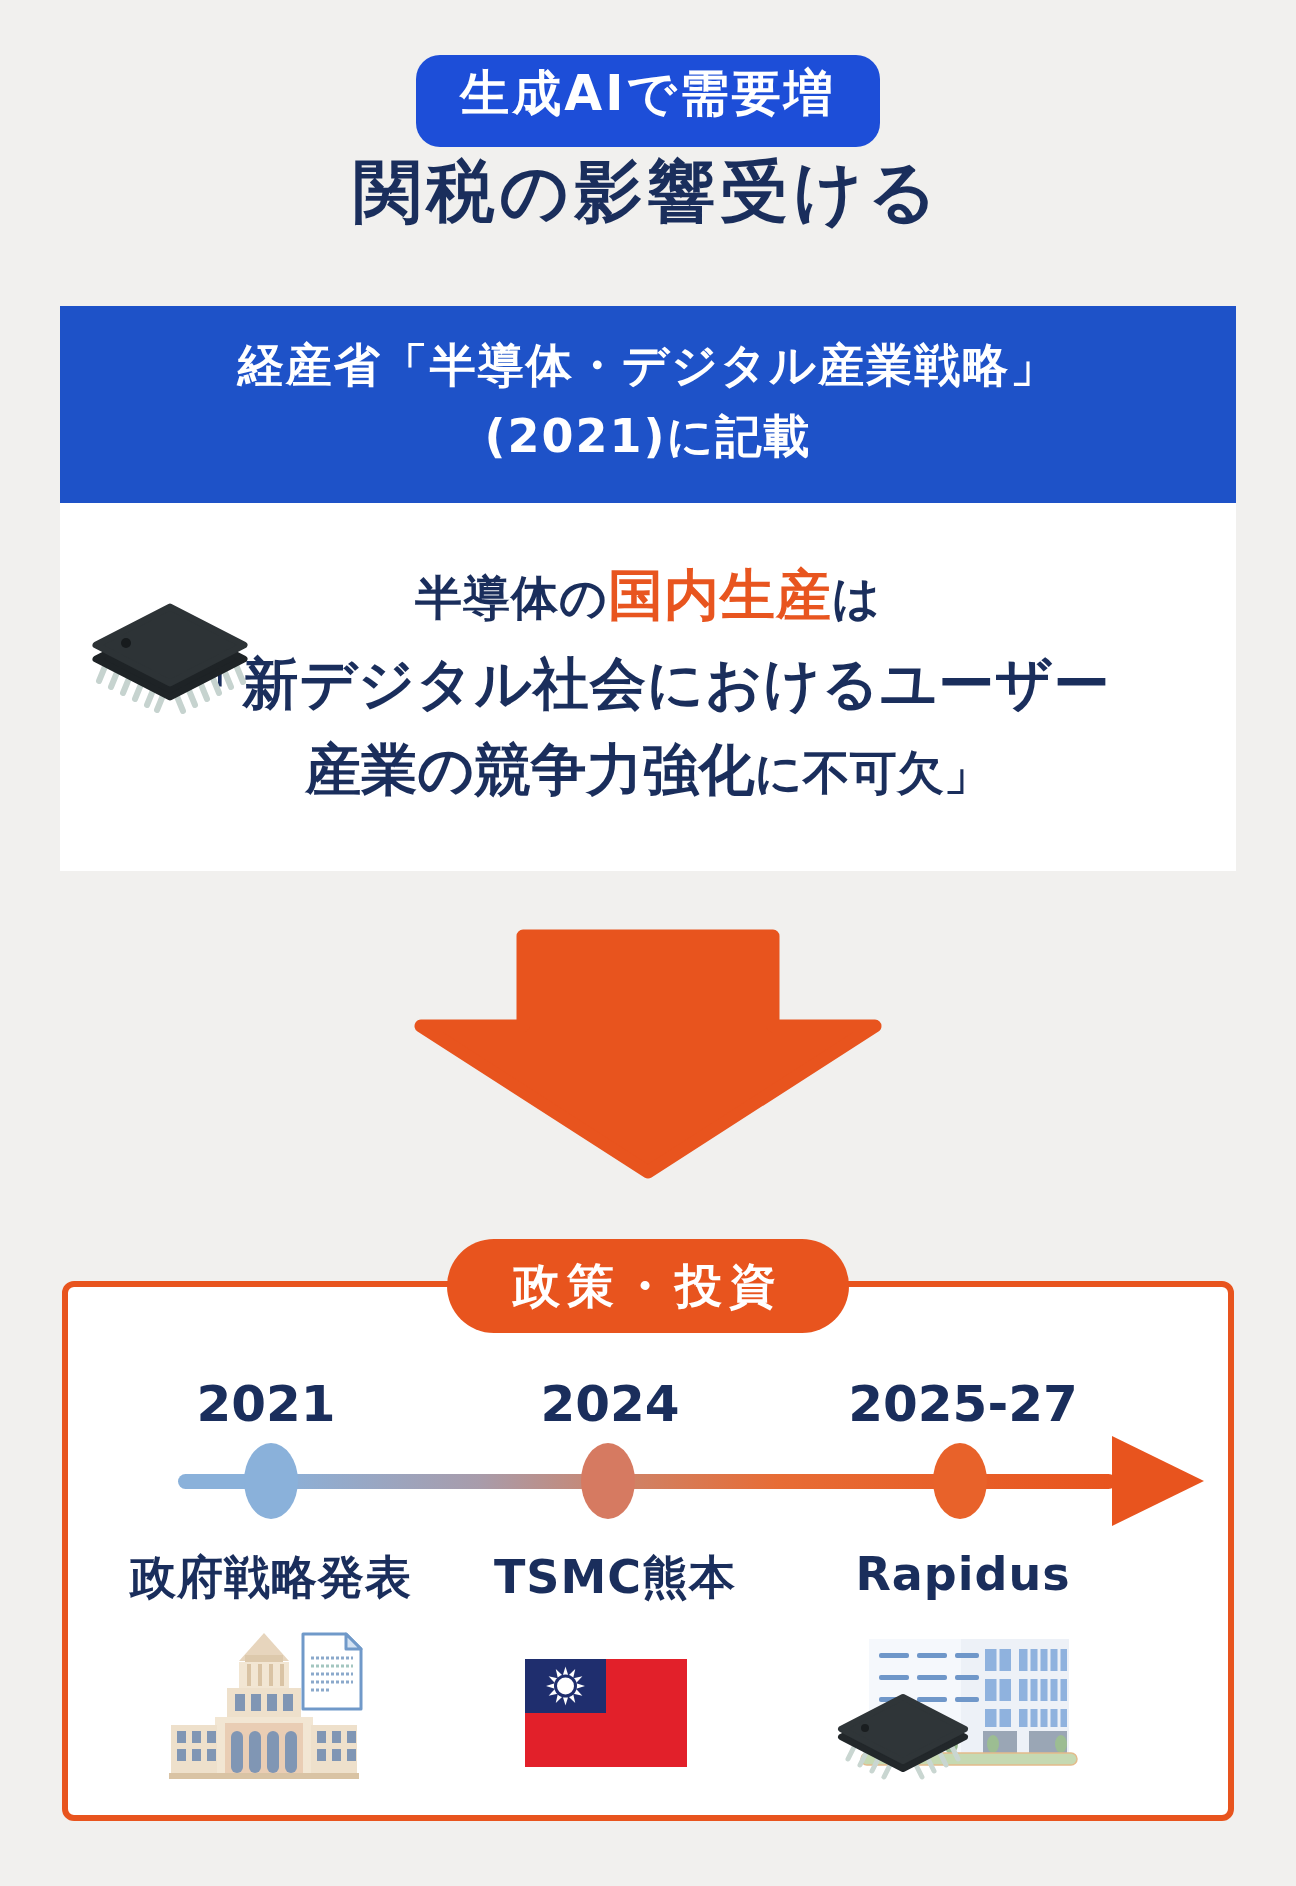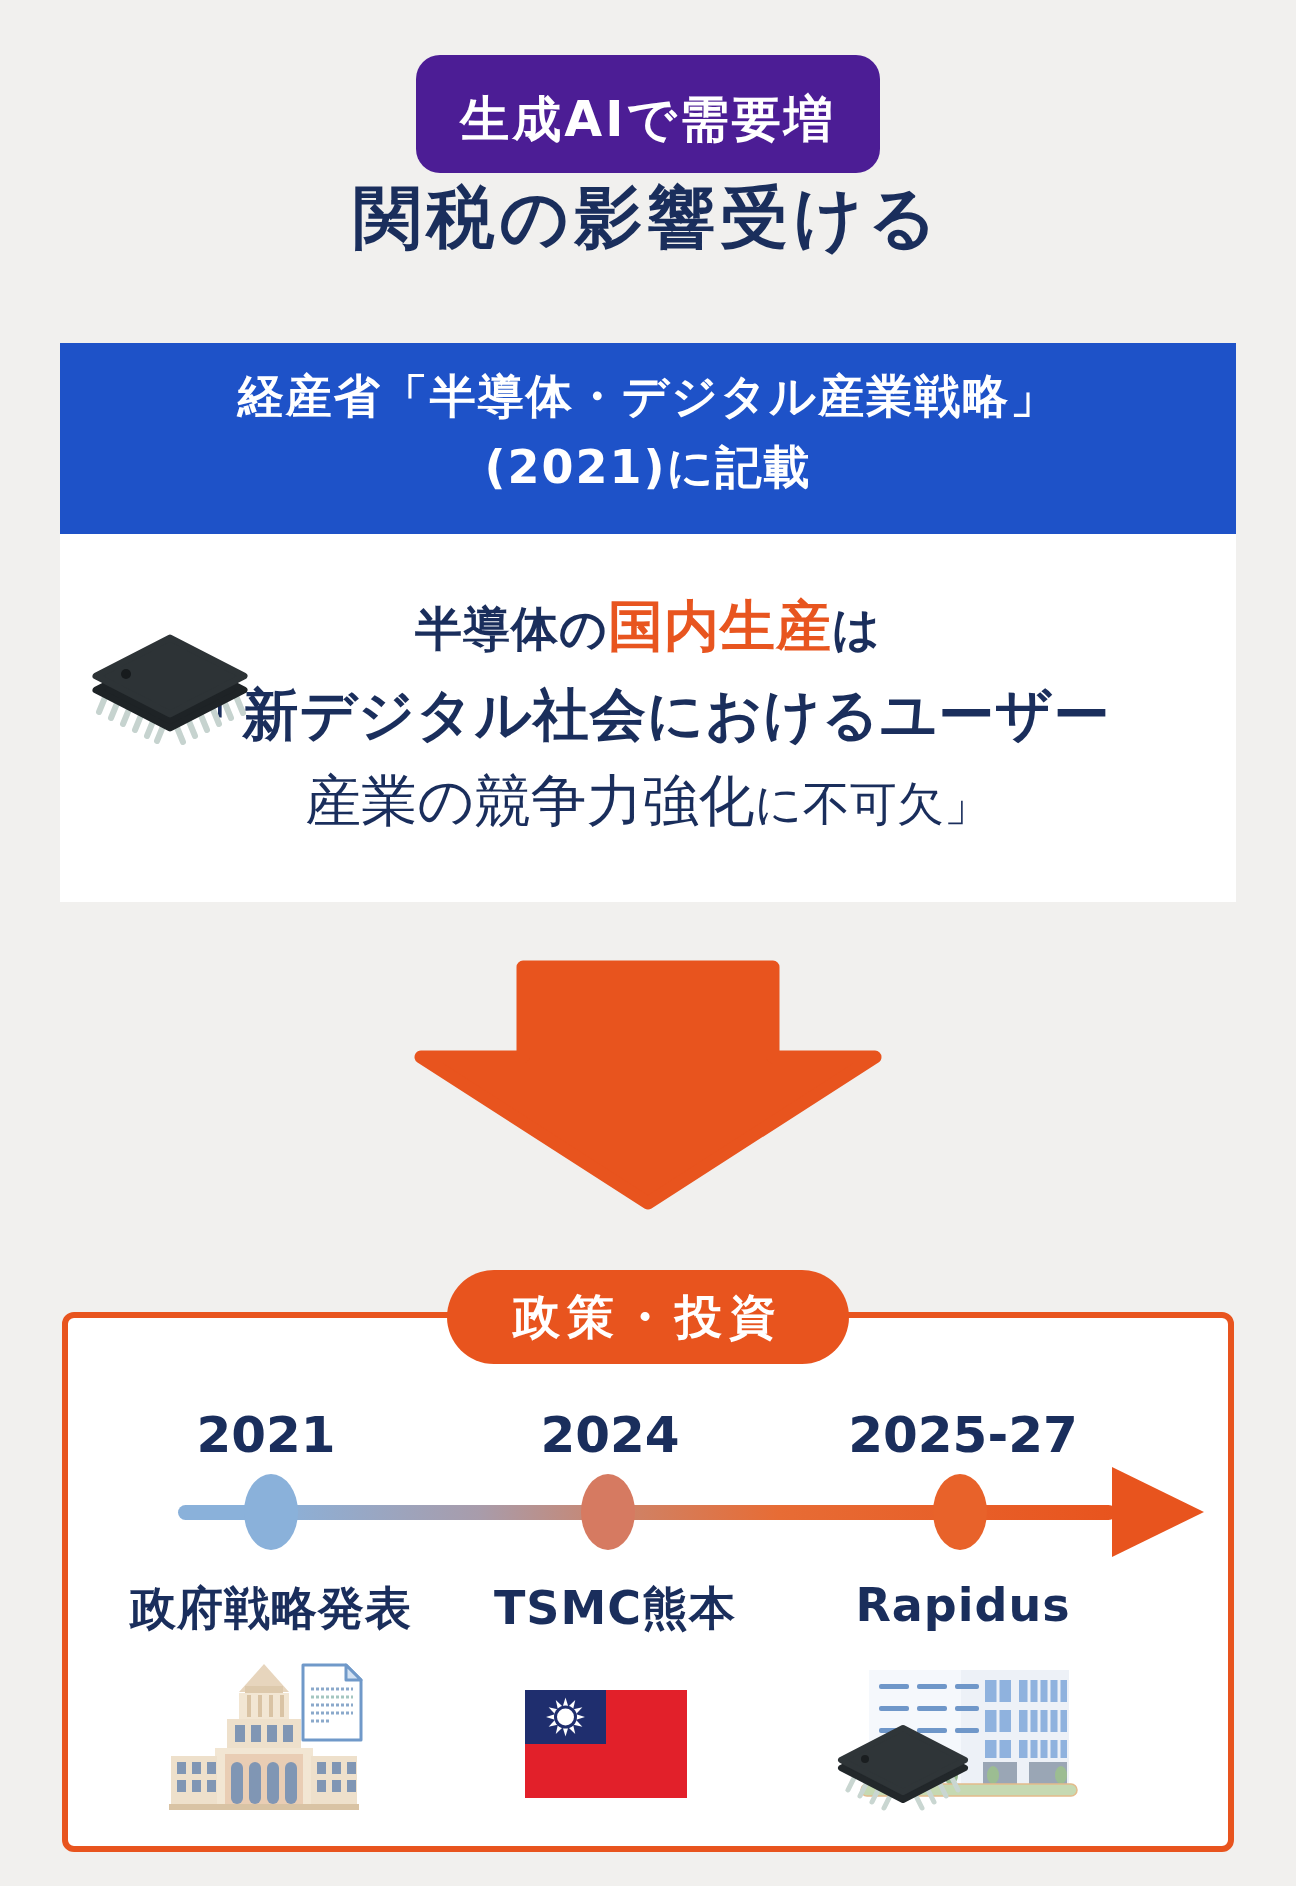--- a/index.html
+++ b/index.html
@@ -4,44 +4,44 @@
 <style>
   html,body{margin:0;padding:0;}
   body{
     width:1296px;height:1886px;overflow:hidden;
     background:#f1f0ee;
     font-family:"DejaVu Sans","Liberation Sans",sans-serif;
     display:flex;flex-direction:column;align-items:center;
   }
   
   .top-badge{
-    margin-top:55px;background:#4c1d95;color:#ffffff;
+    margin-top:55px;background:#1d4ed8;color:#ffffff;
     font-size:49px;font-weight:bold;letter-spacing:3px;
-    padding:32px 44px 20px;border-radius:24px;white-space:nowrap;
+    padding:6px 44px 20px;border-radius:24px;white-space:nowrap;
   }
   .main-title{
     color:#1a2e5c;font-size:68px;font-weight:bold;
     letter-spacing:5px;white-space:nowrap;
   }
   
   .strategy-card{margin-top:68px;width:1176px;}
   .card-header{
     background:#1e52c8;color:#ffffff;text-align:center;
     font-size:46px;font-weight:bold;line-height:1.55;
-    padding:18px 10px 30px;letter-spacing:2px;margin-top:11px;
+    padding:24px 10px 30px;letter-spacing:2px;
   }
   .card-body{
     background:#ffffff;position:relative;text-align:center;
     padding:56px 10px 62px;
   }
   .chip-icon{position:absolute;left:26px;top:96px;}
   .body-line1{font-size:47px;font-weight:bold;color:#1a2e5c;letter-spacing:1px;}
   .body-line1 .hl{color:#e8551f;font-size:55px;}
   .body-line2{margin-top:14px;font-size:56px;font-weight:bold;color:#1a2e5c;letter-spacing:1px;white-space:nowrap;}
-  .body-line3{margin-top:10px;font-size:47px;font-weight:normal;color:#1a2e5c;}
+  .body-line3{margin-top:10px;font-size:47px;font-weight:bold;color:#1a2e5c;}
   .body-line3 .big{font-size:56px;}
   
   .down-arrow-wrap{margin-top:58px;line-height:0;}
   
   .policy-box{
     position:relative;margin-top:102px;width:1160px;height:528px;
     background:#ffffff;border:6px solid #e8541e;border-radius:12px;
   }
   .policy-badge{
     position:absolute;top:-48px;left:50%;transform:translateX(-50%);

